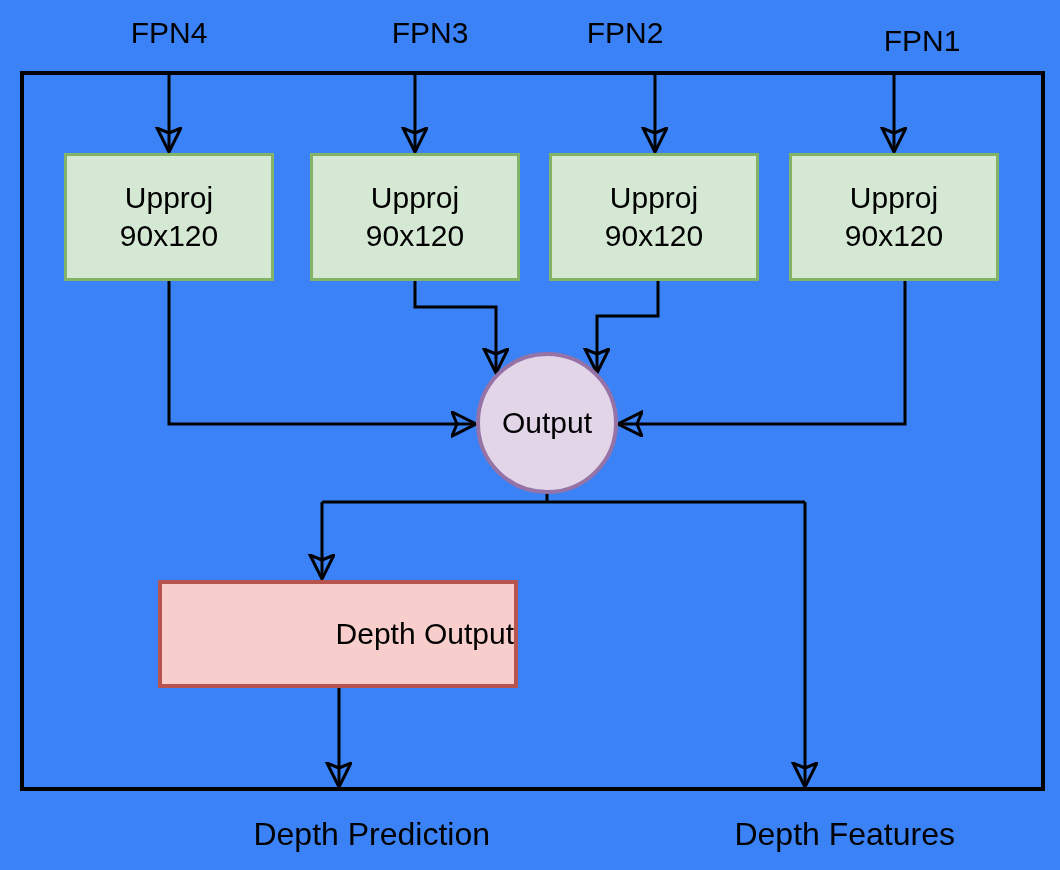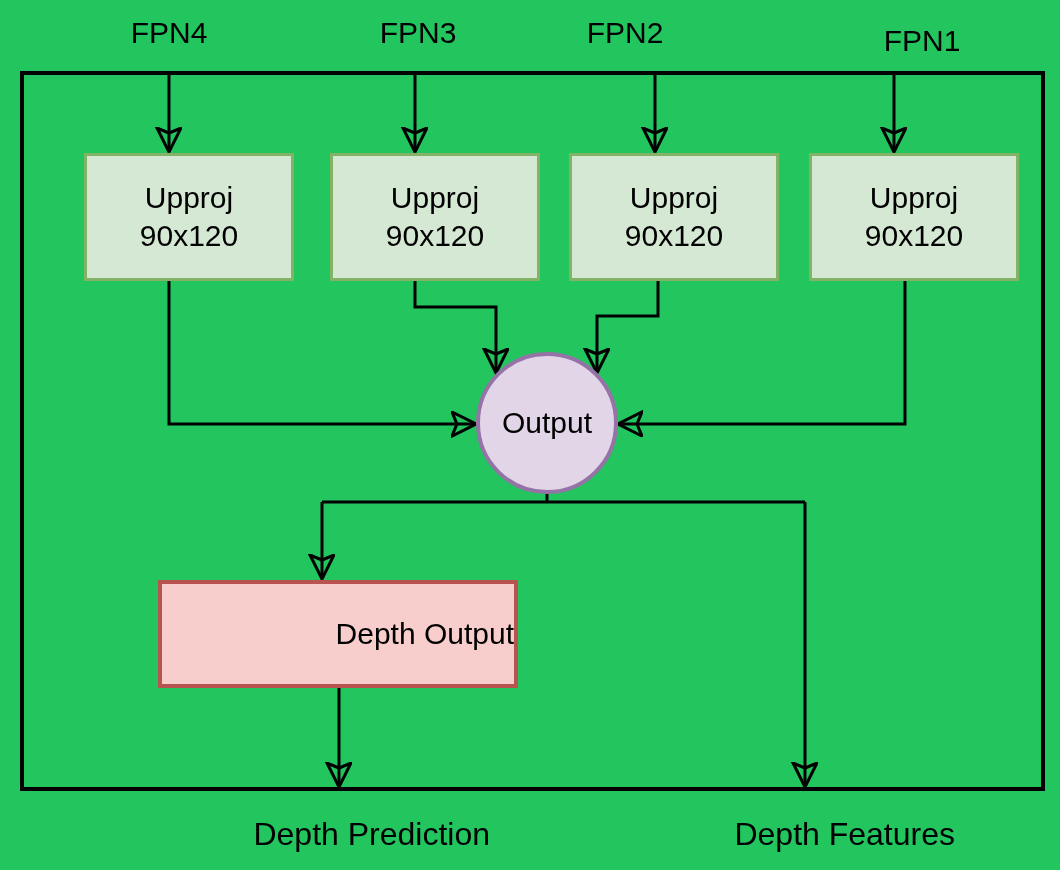--- a/index.html
+++ b/index.html
@@ -46,21 +46,20 @@
     height: 128px;
     border: 3px solid;
     box-sizing: border-box;
     display: flex;
     flex-direction: column;
     align-items: center;
     justify-content: center;
     font-size: 30px;
     line-height: 38px;
     text-align: center;
-    margin-left: 20px;
   }
   .concat-node {
     position: absolute;
     left: 476px; top: 352px;
     width: 142px; height: 142px;
     border: 4px solid;
     box-sizing: border-box;
     border-radius: 50%;
     display: flex;
     align-items: center;
@@ -83,34 +82,34 @@
   .output-label {
     position: absolute;
     top: 814px;
     width: 300px;
     text-align: right;
     font-size: 32px;
     line-height: 40px;
     white-space: nowrap;
   }
   .pos-fpn4 { left: 89px; }
-  .pos-fpn3 { left: 338px; }
+  .pos-fpn3 { left: 350px; }
   .pos-fpn2 { left: 545px; }
   .pos-fpn1 { left: 842px; margin-top: 8px; }
   .pos-box1 { left: 64px; }
   .pos-box2 { left: 310px; }
   .pos-box3 { left: 549px; }
   .pos-box4 { left: 789px; }
   .pos-out-left  { left: 190px; }
   .pos-out-right { left: 655px; }
 </style>
 </head>
 <body>
 
-<div class="canvas" style="background-color: #22c55e;">
+<div class="canvas" style="background-color: #3b82f6;">
 
   <svg class="connector-layer" viewBox="0 0 1060 870" xmlns="http://www.w3.org/2000/svg">
     <defs>
       <marker id="arrowhead" markerUnits="userSpaceOnUse" markerWidth="28" markerHeight="28" refX="24" refY="13" orient="auto">
         <path d="M1,1 L25,13 L1,25 L6,13 Z" fill="#000000" stroke="none"></path>
       </marker>
     </defs>
     <path d="M169 75 V151" marker-end="url(#arrowhead)" style="stroke: rgb(0, 0, 0);"></path>
     <path d="M415 75 V151" marker-end="url(#arrowhead)" style="stroke: rgb(0, 0, 0);"></path>
     <path d="M655 75 V151" marker-end="url(#arrowhead)" style="stroke: rgb(0, 0, 0);"></path>

